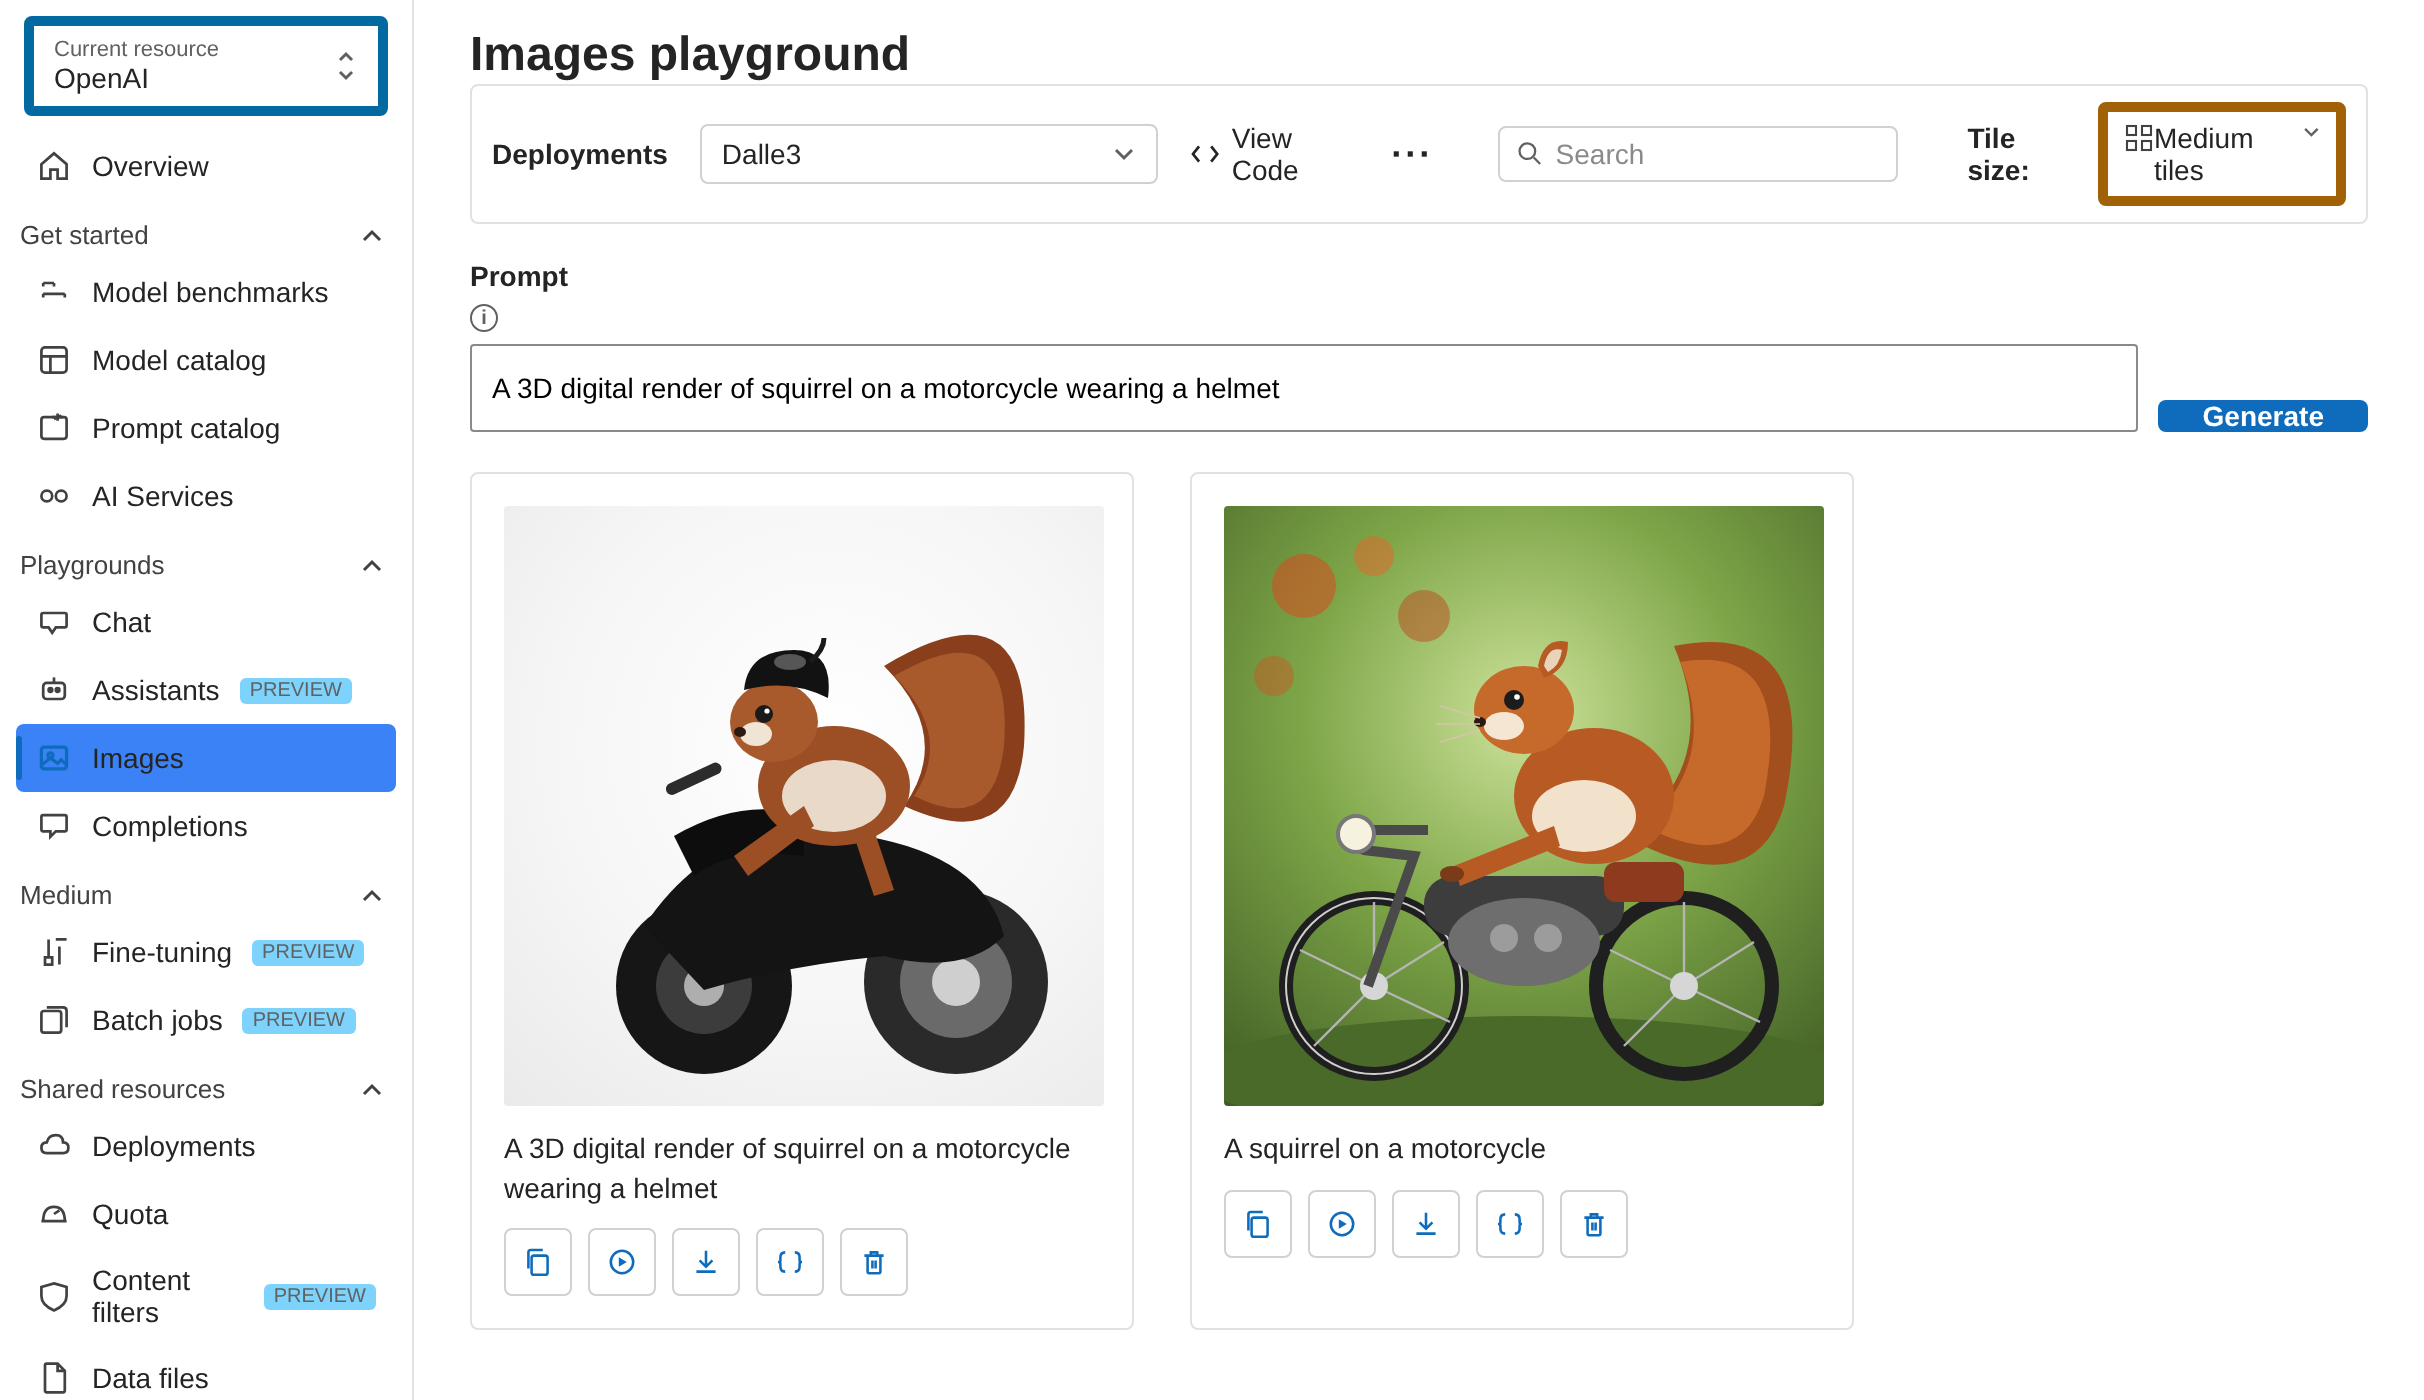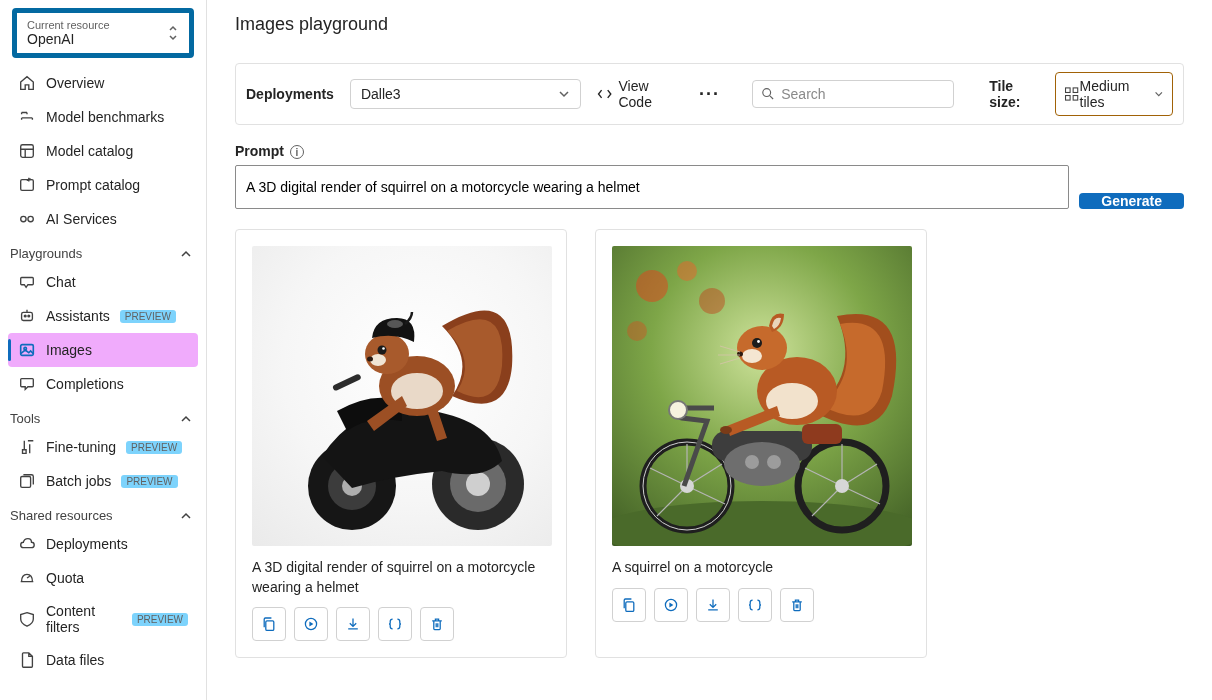--- a/index.html
+++ b/index.html
@@ -3,41 +3,41 @@
 <meta charset="utf-8">
 <style>
   * { box-sizing: border-box; margin: 0; padding: 0; }
   body { font-family: "Segoe UI", -apple-system, Arial, sans-serif; font-size: 14px; color: #242424; background: #fff; display: flex; height: 700px; width: 1212px; overflow: hidden; }
   .sidebar { width: 207px; border-right: 1px solid #e1e1e1; padding: 8px 8px; overflow-y: auto; flex-shrink: 0; }
   .resource-box { border: 5px solid #0369a1; border-radius: 4px; padding: 6px 10px; margin: 0 4px 8px 4px; display: flex; align-items: center; justify-content: space-between; cursor: pointer; }
   .resource-box .label { font-size: 11px; color: #616161; }
   .resource-box .value { font-size: 14px; color: #242424; }
   .updown { font-size: 14px; color: #616161; line-height: 8px; }
   .side-item { display: flex; align-items: center; gap: 10px; padding: 8px 10px; border-radius: 4px; cursor: pointer; color: #242424; }
-  .side-item.active { background: #f0abfc; position: relative; }
+  .side-item.active { background: #3b82f6; position: relative; }
   .side-item.active::before { content:""; position:absolute; left:0; top:6px; bottom:6px; width:3px; background:#0f6cbd; border-radius:2px; }
   .side-item .icon { width: 18px; height: 18px; display: flex; align-items: center; justify-content: center; color: #424242; }
   .side-item.active .icon { color: #0f6cbd; }
   .side-section { display: flex; align-items: center; justify-content: space-between; padding: 10px 6px 4px 2px; font-size: 13px; color: #424242; cursor: pointer; }
   .chev { transform: rotate(180deg); }
   .badge { background: #7dd3fc; color: #616161; font-size: 10px; padding: 1px 5px; border-radius: 3px; font-weight:500; }
   .main { flex: 1; padding: 14px 28px 0 28px; overflow-y: auto; }
-  h1 { font-size: 18px; font-weight: 400; margin-bottom: 28px; }
+  h1 { font-size: 24px; font-weight: 700; margin-bottom: 0; }
   .toolbar { display: flex; align-items: center; gap: 16px; border: 1px solid #e1e1e1; border-radius: 4px; padding: 8px 10px; margin-bottom: 18px; }
   .dep-label { font-weight: 600; font-size: 14px; }
   .select { border: 1px solid #d1d1d1; border-radius: 4px; padding: 6px 10px; width: 240px; display:flex; align-items:center; justify-content:space-between; cursor:pointer; }
   .link-btn { display: flex; align-items: center; gap:6px; cursor:pointer; color:#242424; font-weight:500; }
   .toolbar-spacer { flex:1; }
   .search-box { border:1px solid #d1d1d1; border-radius:4px; padding:5px 8px; display:flex; align-items:center; gap:6px; width:210px; }
   .search-box input { border:none; outline:none; font-size:14px; width:100%; color:#242424; }
   .search-box input::placeholder{color:#8a8a8a;}
   .tile-ctrl { display:flex; align-items:center; gap:10px;margin-left:19px; }
   .tile-label { font-weight:600; }
-  .tile-sel { border:1px solid #a16207; border-radius:4px; padding:5px 8px; display:flex; align-items:center; gap:0; cursor:pointer; }
-  .prompt-label { font-size:14px; font-weight:600; display:flex; align-items:flex-end; gap:6px; margin-bottom:6px; }
+  .tile-sel { border:5px solid #a16207; border-radius:4px; padding:5px 8px; display:flex; gap:0; cursor:pointer; }
+  .prompt-label { font-size:14px; font-weight:600; display:flex; align-items:flex-start; gap:6px; margin-bottom:6px;flex-direction:column; }
   .prompt-row { display:flex; gap:10px; margin-bottom:20px; }
   .prompt-input { flex:1; border:1px solid #8a8a8a; border-radius:2px; padding:8px 10px; font-size:14px; }
   .generate-btn { background:#0f6cbd; color:#fff; border:none; border-radius:4px; padding:0 22px; font-size:14px; font-weight:600; cursor:pointer;margin-top:28px; }
   .cards { display:flex; gap:28px; flex-wrap:wrap; }
   .card { border:1px solid #e1e1e1; border-radius:4px; padding:16px; width:332px; }
   .card .img { width:300px; height:300px; border-radius:2px; display:flex; align-items:flex-end; justify-content:center; overflow:hidden; }
   .caption { font-size:14px; color:#242424; margin:12px 0 10px 0; line-height:1.4; }
   .actions { display:flex; gap:8px; }
   .action-btn { width:34px; height:34px; border:1px solid #d1d1d1; border-radius:4px; display:flex; align-items:center; justify-content:center; cursor:pointer; color:#0f6cbd; }
   .more-dots{font-size:18px;font-weight:700;cursor:pointer;letter-spacing:1px;}
@@ -62,20 +62,28 @@
 
   <div class="side-item">
     <span class="icon">
       <svg width="18" height="18" viewBox="0 0 20 20" fill="none" stroke="currentColor" stroke-width="1.5">
           <path d="M3 9 L10 3 L17 9 V17 H12 V12 H8 V17 H3 Z"></path>
         </svg>
     </span>
     <span>Overview</span>
   </div>
 
+  <div class="side-section">
+    <span>Get started</span>
+    <span class="chev">
+      <svg width="12" height="12" viewBox="0 0 12 12" fill="none" stroke="currentColor" stroke-width="1.5">
+          <path d="M2 4 L6 8 L10 4"></path>
+        </svg>
+    </span>
+  </div>
   <div id="sec-getstarted">
       <div class="side-item">
         <span class="icon">
           <svg width="18" height="18" viewBox="0 0 20 20" fill="none" stroke="currentColor" stroke-width="1.5">
             <path d="M4 5 H10 M4 5 V7 M10 5 V7 M4 11 H16 M4 11 V13 M16 11 V13"></path>
           </svg>
         </span>
         <span>Model benchmarks</span>
       </div>
       <div class="side-item">
@@ -150,21 +158,21 @@
         <span class="icon">
           <svg width="18" height="18" viewBox="0 0 20 20" fill="none" stroke="currentColor" stroke-width="1.5">
             <path d="M4 4 H16 Q17 4 17 5 V12 Q17 13 16 13 H11 L8 16 V13 H4 Q3 13 3 12 V5 Q3 4 4 4 Z"></path>
           </svg>
         </span>
         <span>Completions</span>
       </div>
     </div>
 
   <div class="side-section">
-    <span>Tools</span>
+    <span>Medium</span>
     <span class="chev">
         <svg width="12" height="12" viewBox="0 0 12 12" fill="none" stroke="currentColor" stroke-width="1.5">
           <path d="M2 4 L6 8 L10 4"></path>
         </svg>
       </span>
   </div>
   <div id="sec-tools">
       <div class="side-item">
         <span class="icon">
           <svg width="18" height="18" viewBox="0 0 20 20" fill="none" stroke="currentColor" stroke-width="1.5">

